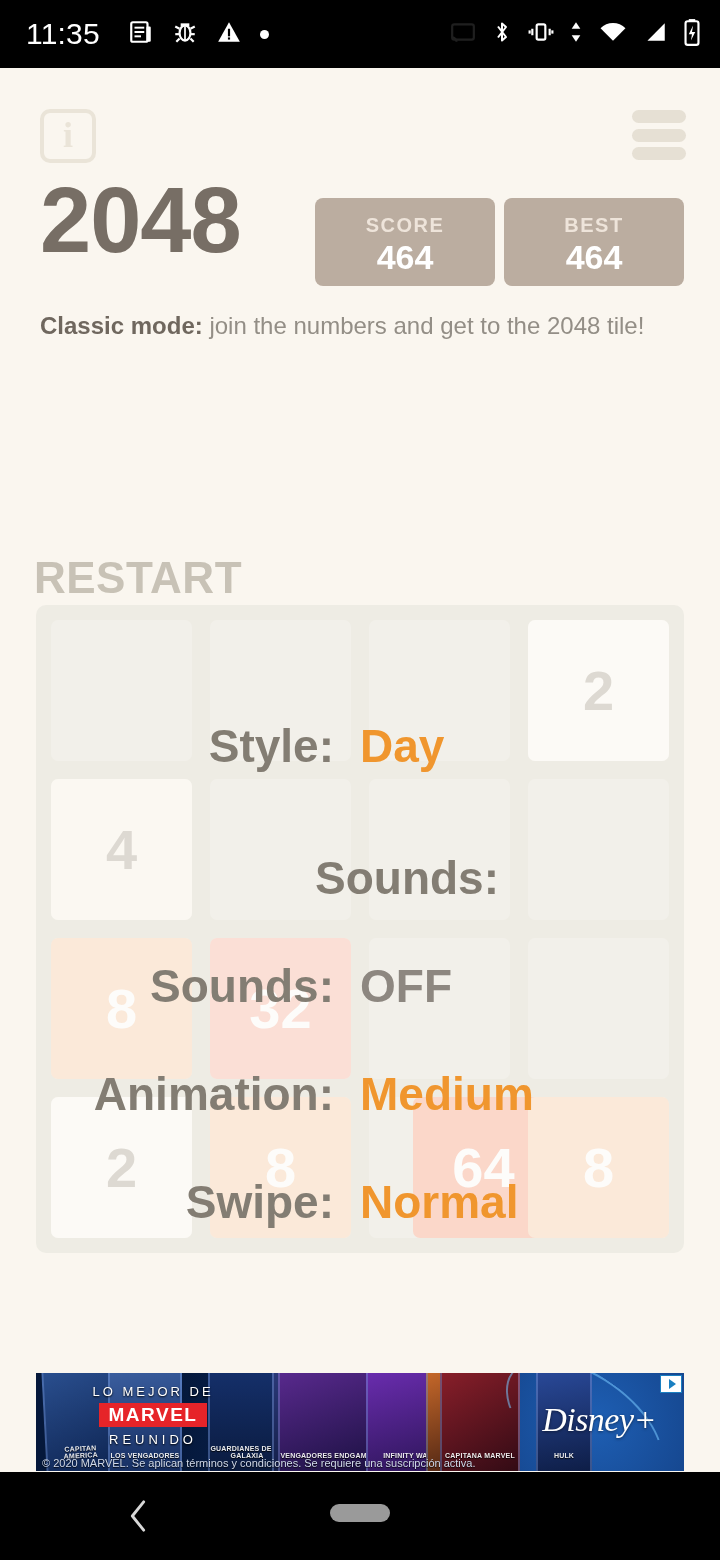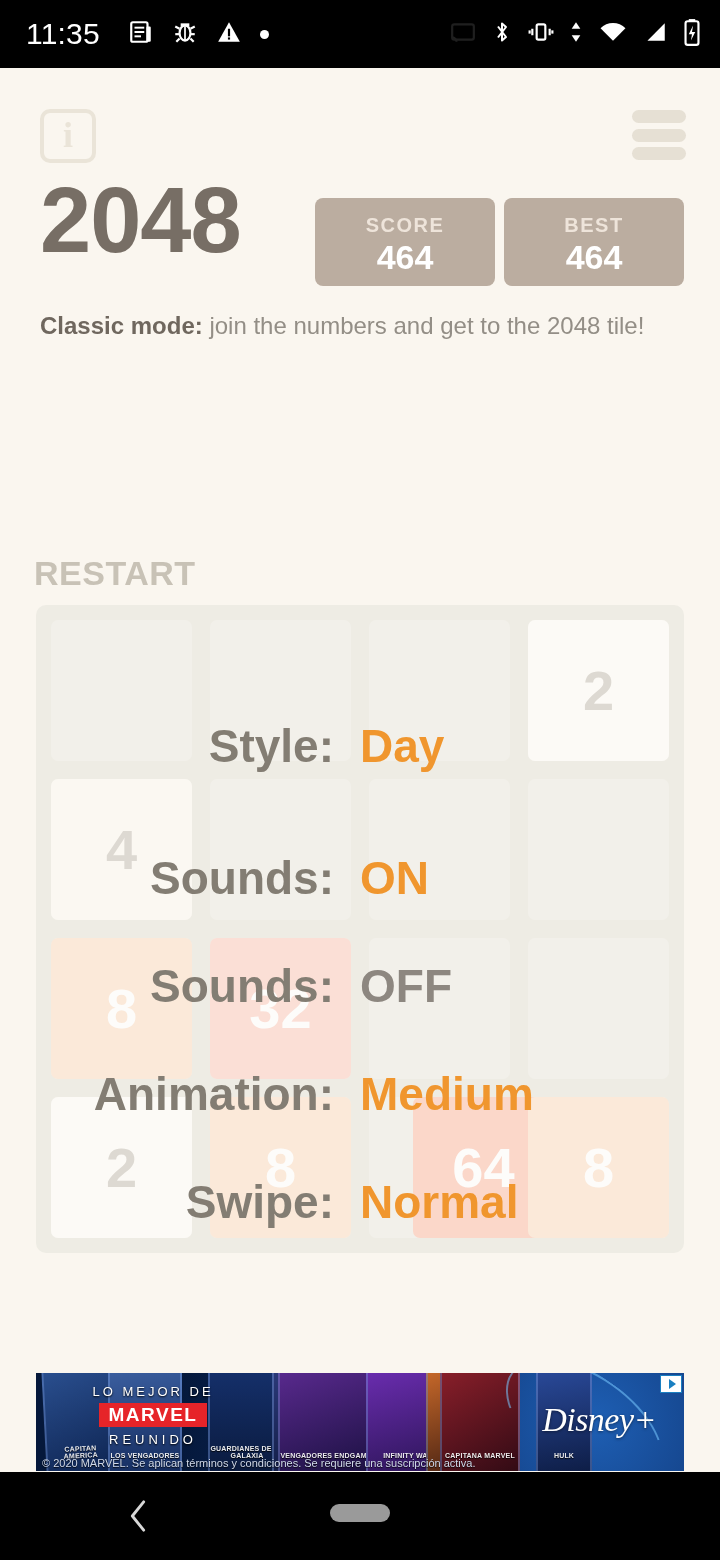--- a/index.html
+++ b/index.html
@@ -163,21 +163,21 @@
   }
   #tagline .strong {
     color: #6f675e;
     font-weight: 700;
   }
 
   
   #restart-button {
     position: absolute;
     left: 34px; top: 488px;
-    font-size: 34px;
+    font-size: 44px;
     font-weight: 700;
     letter-spacing: 0.5px;
     color: #c8c2b6;
     line-height: 1;
   }
 
   
   #board {
     position: absolute;
     left: 36px; top: 537px;
@@ -564,21 +564,20 @@
         </div>
     </div>
 
     <div id="settings">
         <div class="setting-row" id="row-style">
           <span class="setting-label">Style:</span>
           <span class="setting-value val-on">Day</span>
         </div>
         <div class="setting-row" id="row-sounds">
           <span class="setting-label">Sounds:</span>
-          <span class="setting-value val-on">ON</span>
         </div>
         <div class="setting-row" id="row-music">
           <span class="setting-label">Sounds:</span>
           <span class="setting-value val-off">OFF</span>
         </div>
         <div class="setting-row" id="row-animation">
           <span class="setting-label">Animation:</span>
           <span class="setting-value val-on">Medium</span>
         </div>
         <div class="setting-row" id="row-swipe">

